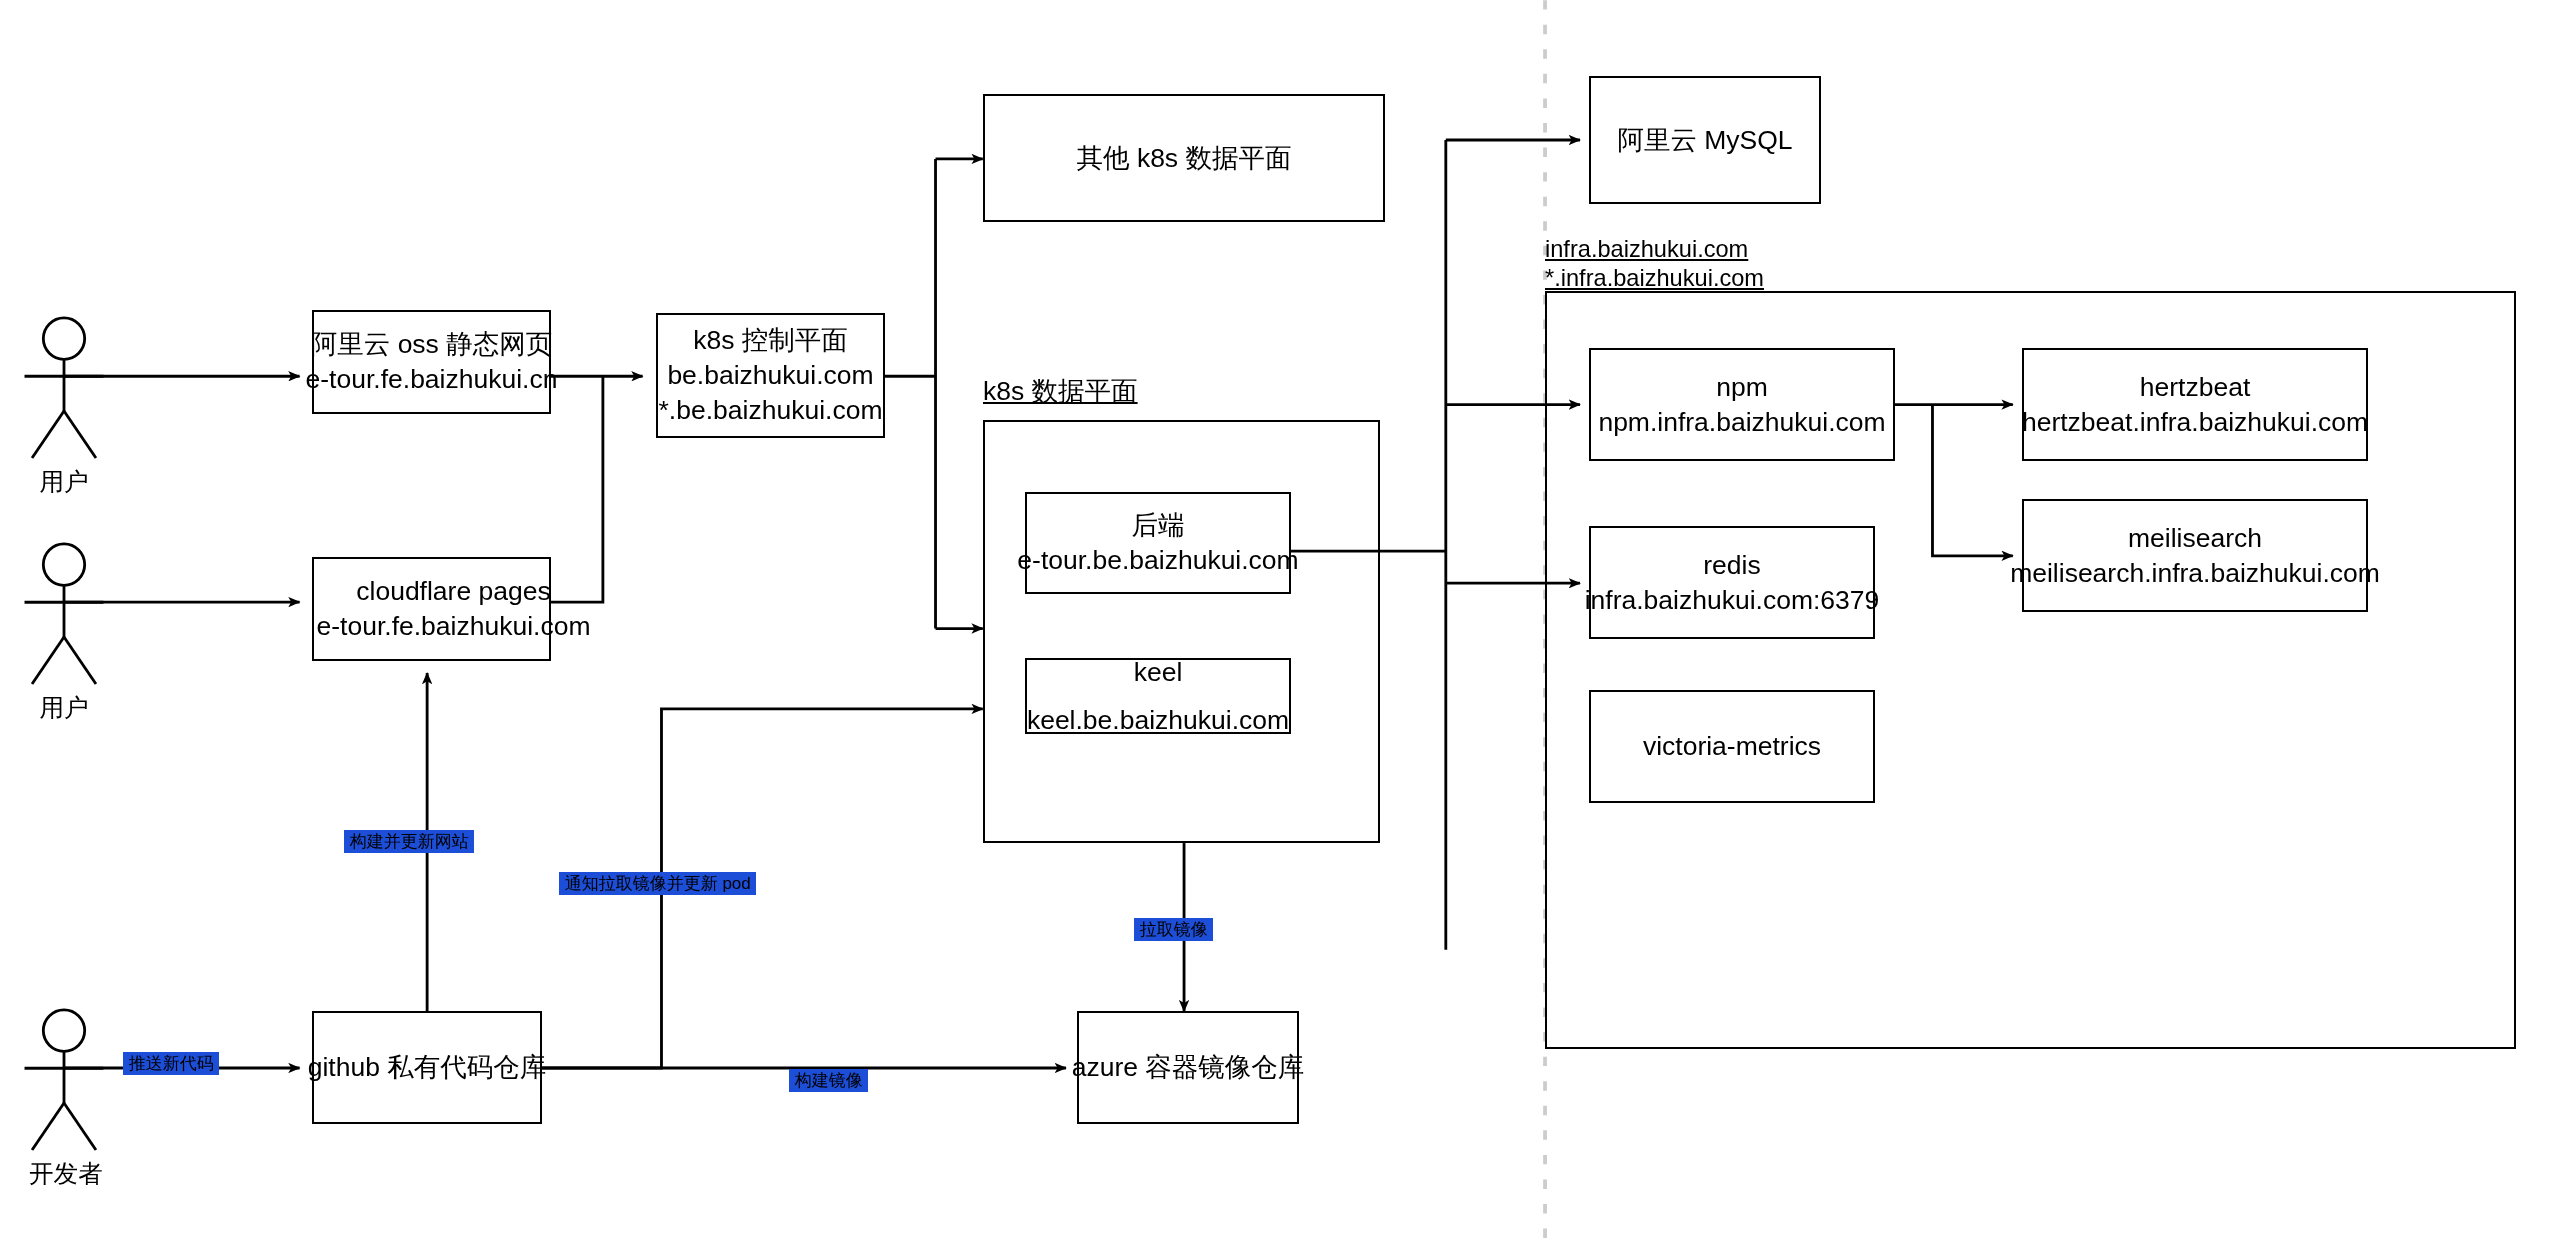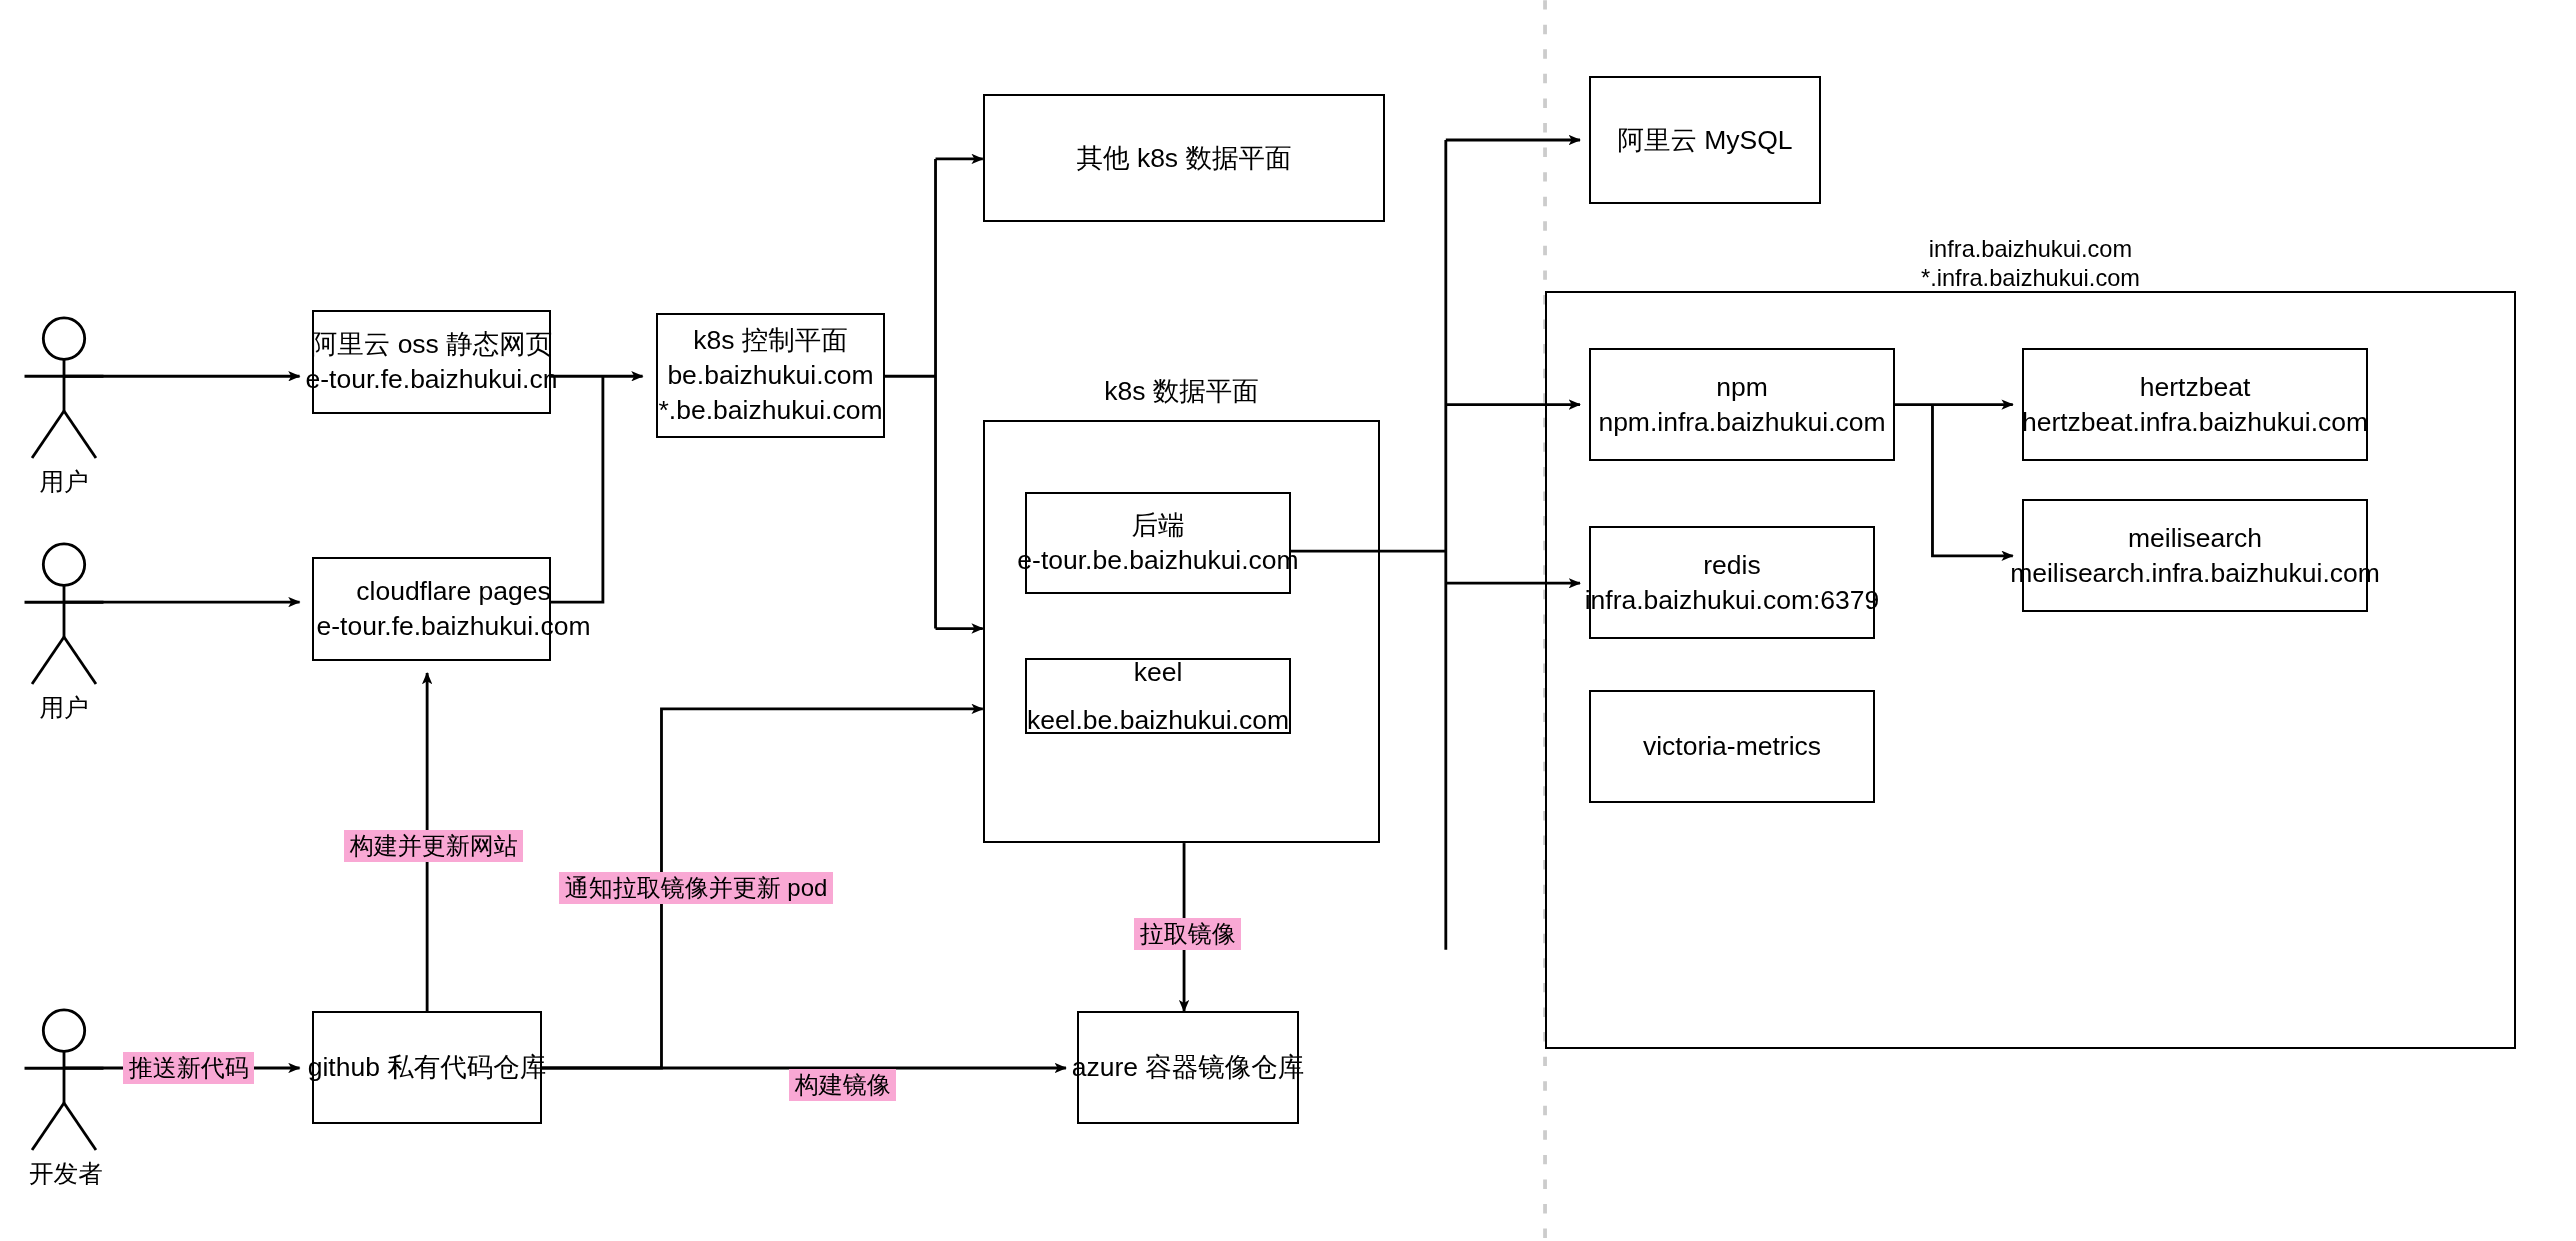--- a/index.html
+++ b/index.html
@@ -6,23 +6,23 @@
   body{font-family:"Liberation Sans","DejaVu Sans",sans-serif;}
   #canvas{position:relative;width:2576px;height:1242px;background:#ffffff;overflow:hidden;}
   svg#wires{position:absolute;left:0;top:0;width:2576px;height:1242px;}
   .node{position:absolute;box-sizing:border-box;border:2.8px solid #000;background:#fff;
         display:flex;flex-direction:column;align-items:center;justify-content:center;
         text-align:center;color:#000;line-height:1.32;}
   .node .ln{display:block;white-space:nowrap;}
   .f28{font-size:26.5px;}
   .f25{font-size:23.6px;}
   .group{position:absolute;box-sizing:border-box;border:2.8px solid #000;background:transparent;}
-  .freetext{position:absolute;color:#000;text-align:center;white-space:nowrap;line-height:1.32;}
+  .freetext{position:absolute;color:#000;white-space:nowrap;line-height:1.32;text-decoration:underline;}
   .actor-label{position:absolute;font-size:24.6px;color:#000;text-align:center;white-space:nowrap;}
-  .edge-label{position:absolute;font-size:24px;color:#000;background:#f9a8d4;padding:0 5.7px;white-space:nowrap;}
+  .edge-label{position:absolute;font-size:17px;color:#000;background:#1d4ed8;padding:0 5.7px;white-space:nowrap;}
   .actor{position:absolute;}
 </style>
 </head>
 <body>
 
 <div id="canvas">
 
   <svg id="wires" viewBox="0 0 2726 1314">
     <defs>
       <marker id="ah" markerWidth="13" markerHeight="11" refX="12" refY="5.5" orient="auto" markerUnits="userSpaceOnUse">

